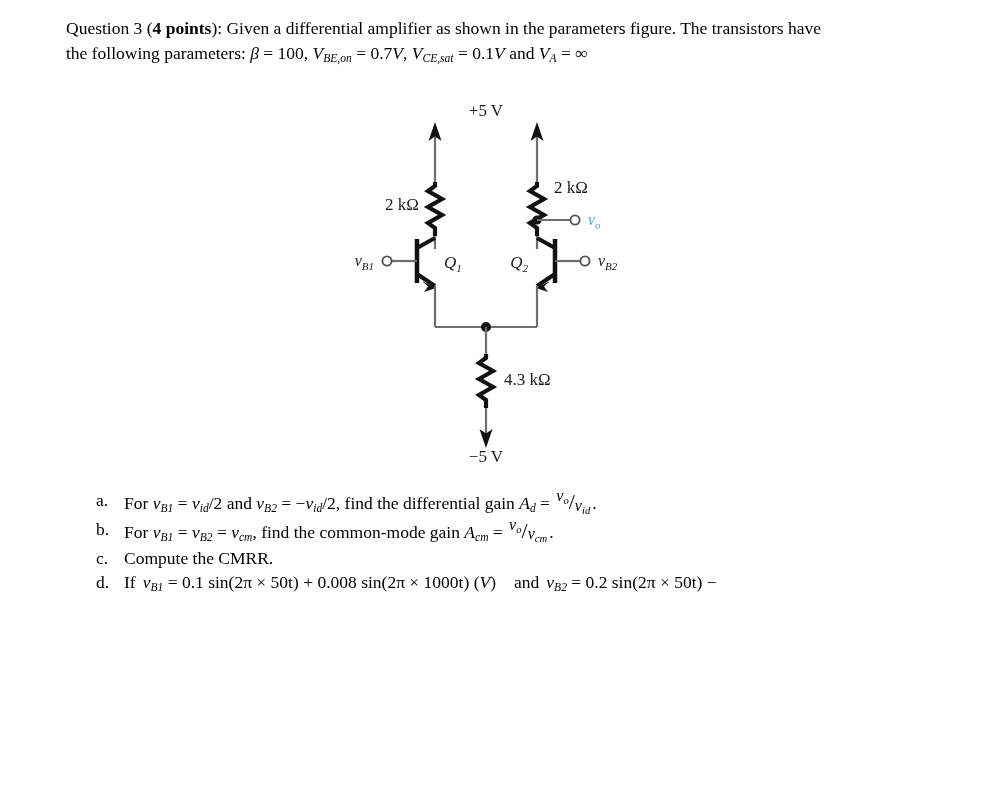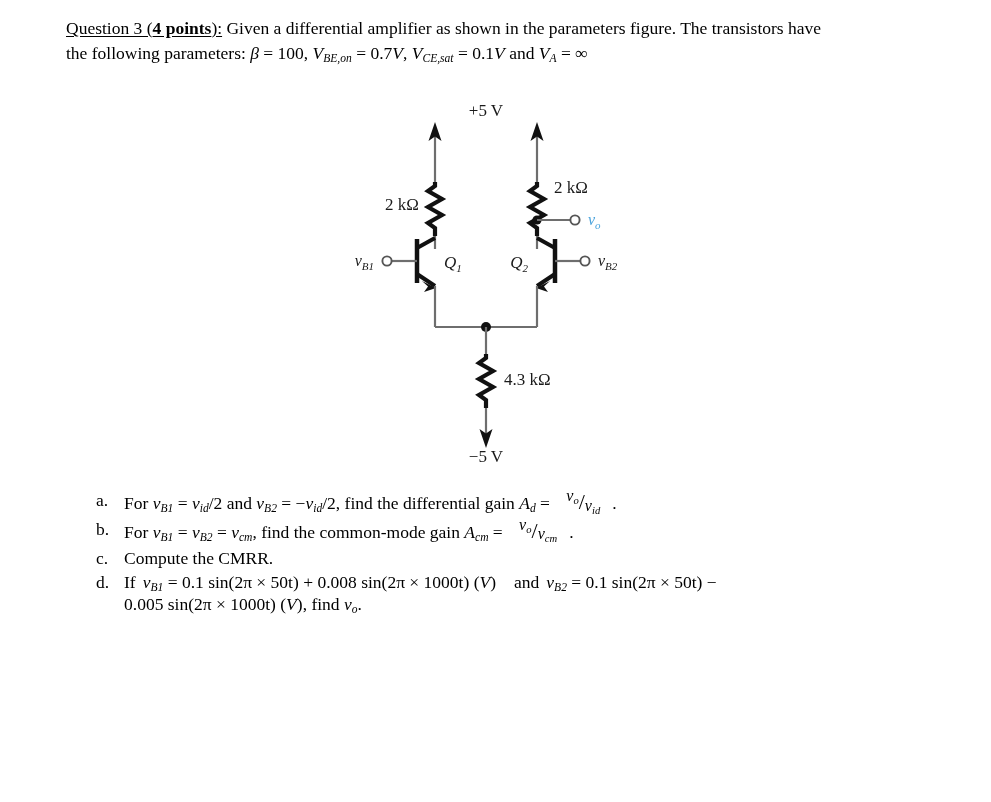--- a/index.html
+++ b/index.html
@@ -19,21 +19,20 @@
   
   #question-block {
     position: absolute;
     left: 66px;
     top: 16px;
     width: 870px;
     font-size: 17.5px;
     line-height: 1.42;
   }
   .q-title {
-    text-decoration: underline;
     text-underline-offset: 2px;
     text-align: center;
   }
   .q-title .bold { font-weight: bold; }
 
   .mi { font-style: italic; }
   sub.sb {
     font-size: 0.66em;
     font-style: italic;
     vertical-align: -0.26em;
@@ -79,21 +78,21 @@
     left: 0;
     top: 0;
     width: 20px;
   }
   
   .frac {
     display: inline-block;
     position: relative;
     white-space: nowrap;
     vertical-align: baseline;
-    margin: 0 12px;
+    margin: 0 2px;
   }
   .frac .num {
     position: relative;
     top: -0.52em;
     font-size: 0.92em;
   }
   .frac .slash {
     font-size: 1.25em;
     padding: 0 0px;
   }
@@ -227,17 +226,16 @@
 
   <div class="part-row">
     <span class="part-marker">b.</span><span>For </span><span class="nowrap"><span class="mi">v</span><sub class="sb">B1</sub></span><span> = </span><span class="nowrap"><span class="mi">v</span><sub class="sb">B2</sub></span><span> = </span><span class="nowrap"><span class="mi">v</span><sub class="sb">cm</sub></span><span>, find the common-mode gain </span><span class="nowrap"><span class="mi">A</span><sub class="sb">cm</sub></span><span> = </span><span class="frac"><span class="num"><span class="mi">v</span><sub class="sb">o</sub></span><span class="slash">/</span><span class="den"><span class="mi">v</span><sub class="sb">cm</sub></span></span><span>.</span>
   </div>
 
   <div class="part-row">
     <span class="part-marker">c.</span><span>Compute the CMRR.</span>
   </div>
 
   <div class="part-row">
-    <span class="part-marker">d.</span><span>If</span><span class="gap-s nowrap"><span class="mi">v</span><sub class="sb">B1</sub></span><span> = 0.1 sin(2π × 50t) + 0.008 sin(2π × 1000t) (</span><span class="mi">V</span><span>)</span><span class="gap-l">and</span><span class="gap-s nowrap"><span class="mi">v</span><sub class="sb">B2</sub></span><span> = 0.1 sin(2π × 50t) −</span>
-    <div style="padding-top:4px"><span>0.005 sin(2π × 1000t) (</span><span class="mi">V</span><span>), find </span><span class="nowrap"><span class="mi">v</span><sub class="sb">o</sub></span><span>.</span></div>
+    <span class="part-marker">d.</span><span>If</span><span class="gap-s nowrap"><span class="mi">v</span><sub class="sb">B1</sub></span><span> = 0.1 sin(2π × 50t) + 0.008 sin(2π × 1000t) (</span><span class="mi">V</span><span>)</span><span class="gap-l">and</span><span class="gap-s nowrap"><span class="mi">v</span><sub class="sb">B2</sub></span><span> = 0.2 sin(2π × 50t) −</span>
   </div>
 
 </div>
 
 </body></html>

